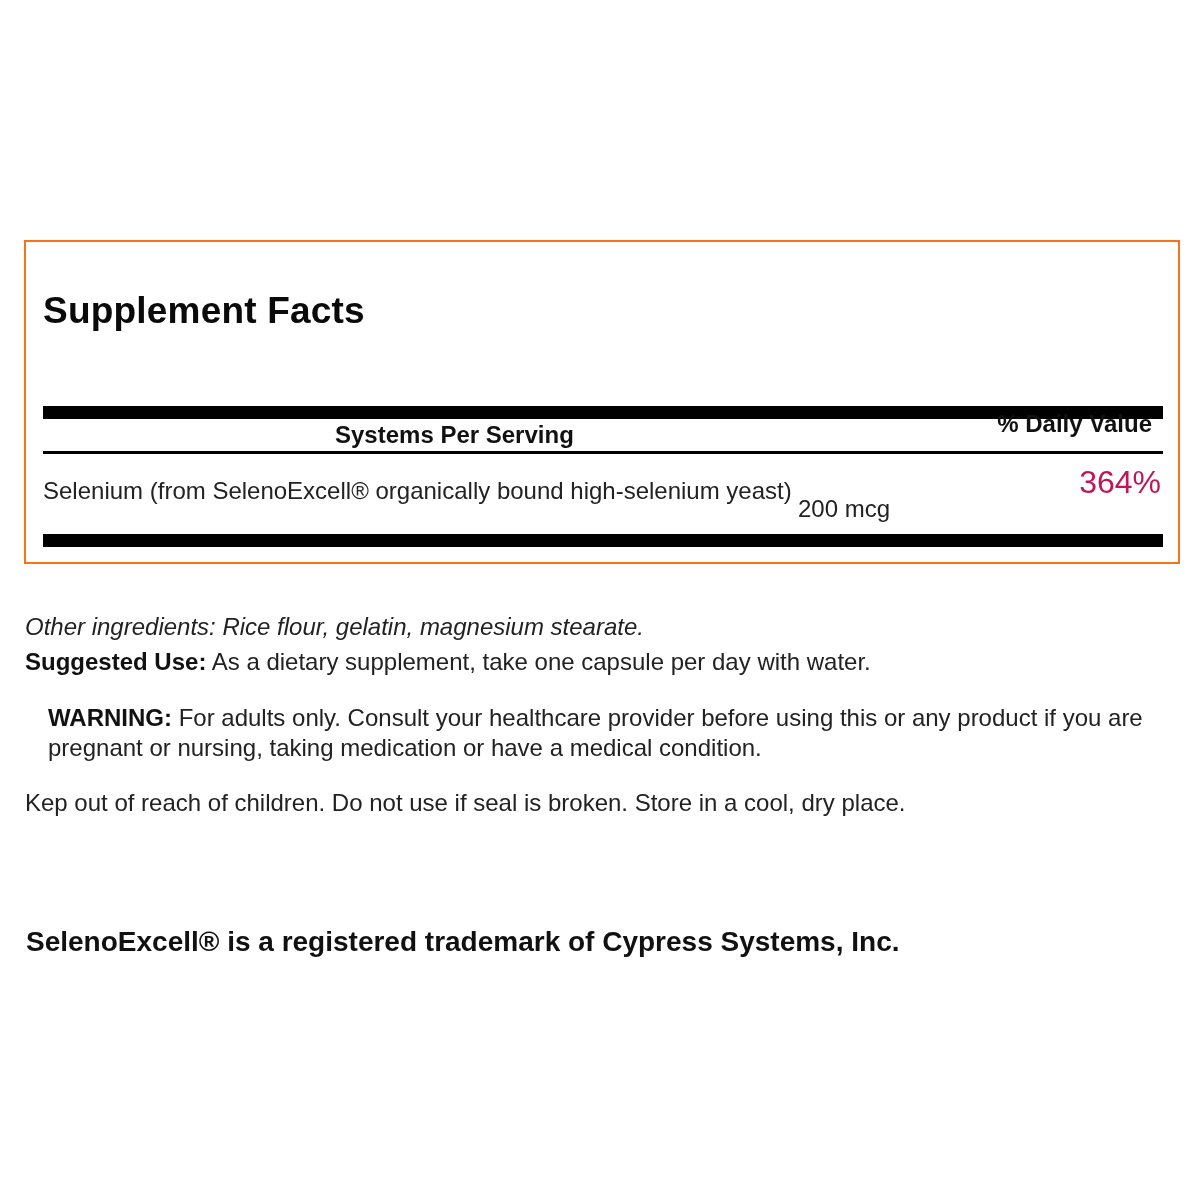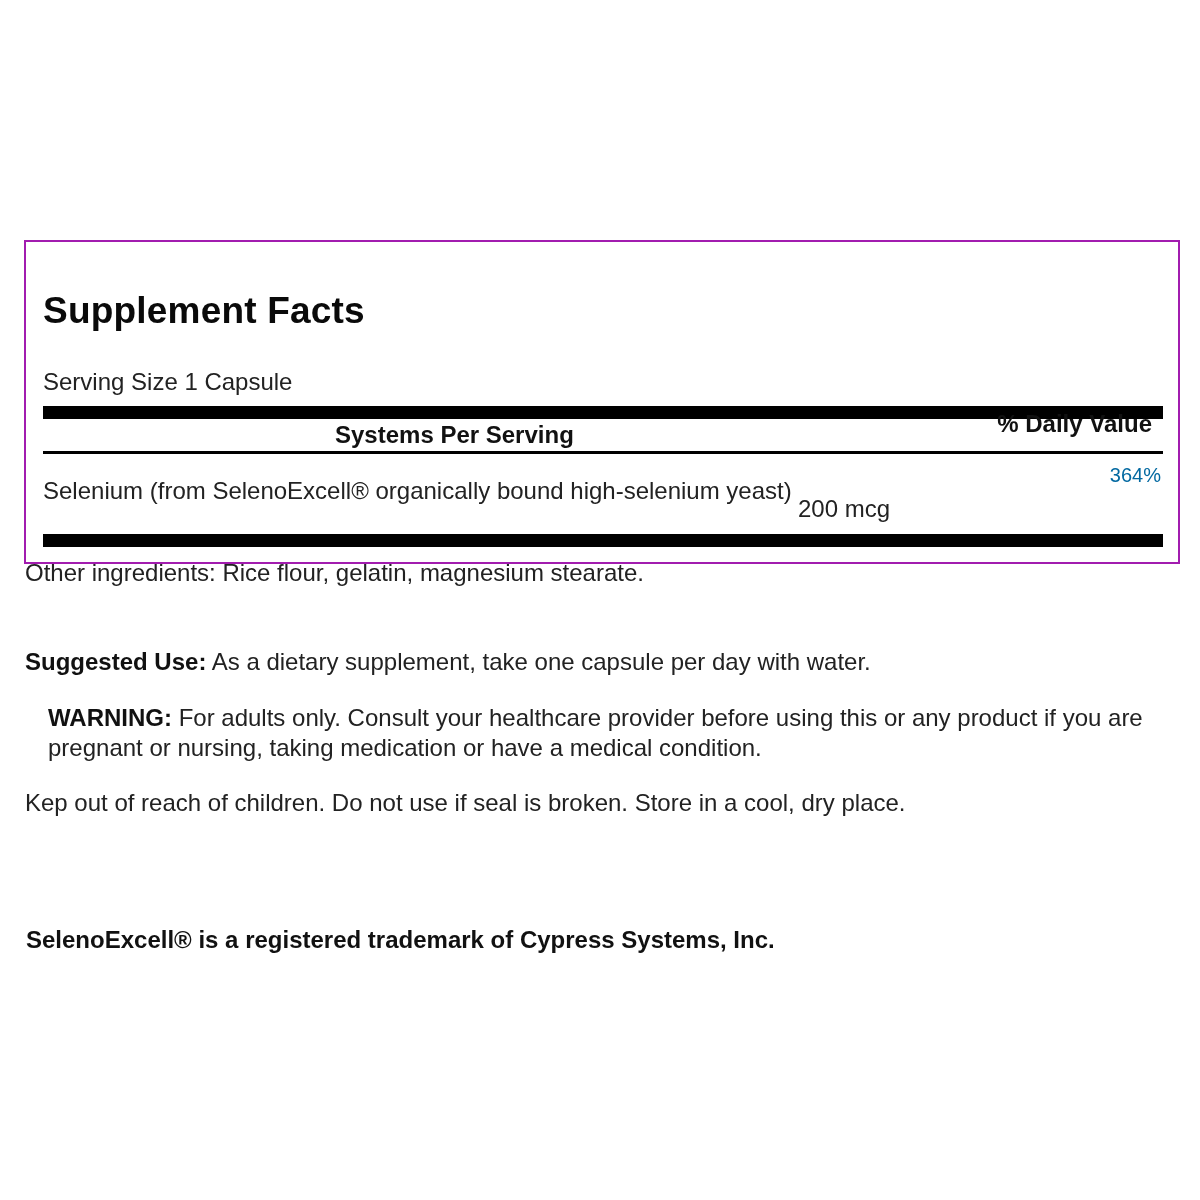--- a/index.html
+++ b/index.html
@@ -14,21 +14,21 @@
       font-family: "Liberation Sans", sans-serif;
       color: #111111;
       overflow: hidden;
     }
     .facts-box {
       position: absolute;
       left: 24px;
       top: 240px;
       width: 1152px;
       height: 320px;
-      border: 2px solid #a21caf;
+      border: 2px solid #f97316;
       box-sizing: content-box;
     }
     .facts-title {
       position: absolute;
       left: 17px;
       top: 48px;
       font-size: 37px;
       font-weight: bold;
       letter-spacing: 0.2px;
       margin: 0;
@@ -86,55 +86,54 @@
       left: 734px;
       top: 253px;
       font-size: 24px;
       color: #222222;
       margin-left: 38px;
     }
     .nutrient-dv {
       position: absolute;
       right: 17px;
       top: 222px;
-      font-size: 20px;
-      color: #0369a1;
+      font-size: 32px;
+      color: #be185d;
     }
     .para {
       position: absolute;
       left: 25px;
       font-size: 24px;
       line-height: 30px;
       color: #222222;
       margin: 0;
       width: 1150px;
     }
     .para b {
       color: #111111;
     }
-    .p-other { top: 558px; }
+    .p-other { top: 612px; font-style: italic; }
     .p-use { top: 647px; }
     .p-warning { top: 703px; margin-left: 23px; }
     .p-keep { top: 788px; }
     .trademark {
       position: absolute;
       left: 26px;
       top: 926px;
-      font-size: 24px;
+      font-size: 28px;
       font-weight: bold;
       color: #111111;
       margin: 0;
     }
   </style>
 </head>
 <body>
 
 <div class="facts-box">
   <h1 class="facts-title">Supplement Facts</h1>
-  <div class="serving-size">Serving Size 1 Capsule</div>
   <div class="rule-thick rule-top"></div>
   <div class="header-amount">Systems Per Serving</div>
   <div class="header-dv">% Daily Value</div>
   <div class="rule-thin"></div>
   <div class="nutrient-name">Selenium (from SelenoExcell® organically bound high-selenium yeast)</div>
   <div class="nutrient-amount">200 mcg</div>
   <div class="nutrient-dv">364%</div>
   <div class="rule-thick rule-bottom"></div>
 </div>
 

